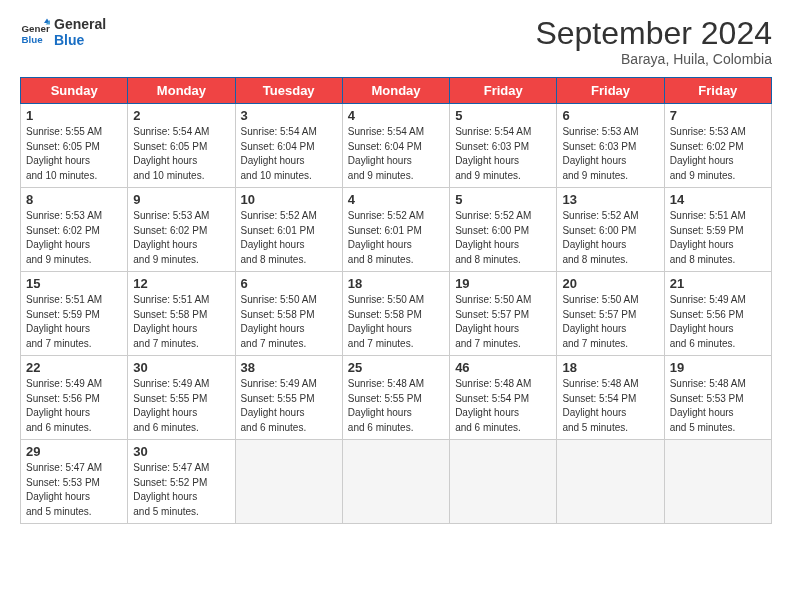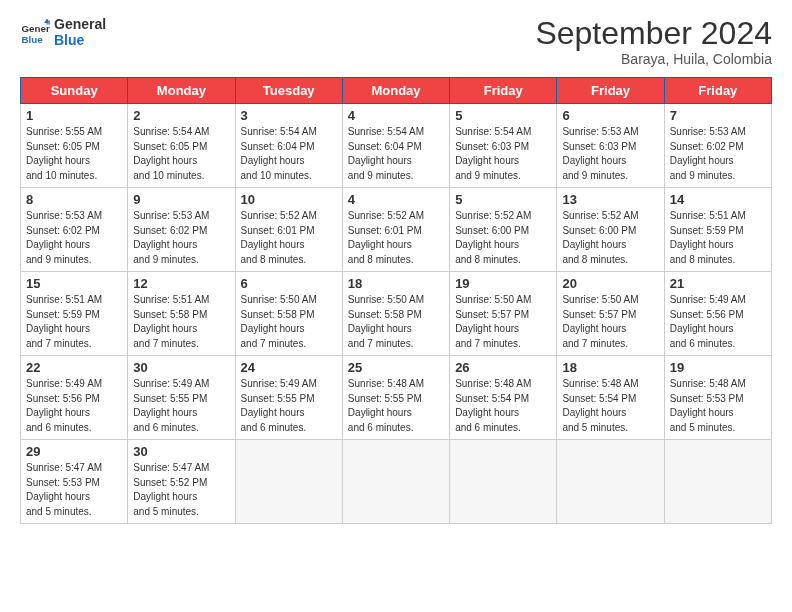--- a/index.html
+++ b/index.html
@@ -214,29 +214,29 @@
         <tr>
           <td>
         <span class="day-num">22</span>
         <span class="cell-text">Sunrise: 5:49 AM<br>Sunset: 5:56 PM<br>Daylight hours<br>and 6 minutes.</span>
       </td>
           <td>
         <span class="day-num">30</span>
         <span class="cell-text">Sunrise: 5:49 AM<br>Sunset: 5:55 PM<br>Daylight hours<br>and 6 minutes.</span>
       </td>
           <td>
-        <span class="day-num">24</span>
+        <span class="day-num">38</span>
         <span class="cell-text">Sunrise: 5:49 AM<br>Sunset: 5:55 PM<br>Daylight hours<br>and 6 minutes.</span>
       </td>
           <td>
         <span class="day-num">25</span>
         <span class="cell-text">Sunrise: 5:48 AM<br>Sunset: 5:55 PM<br>Daylight hours<br>and 6 minutes.</span>
       </td>
           <td>
-        <span class="day-num">26</span>
+        <span class="day-num">46</span>
         <span class="cell-text">Sunrise: 5:48 AM<br>Sunset: 5:54 PM<br>Daylight hours<br>and 6 minutes.</span>
       </td>
           <td>
         <span class="day-num">18</span>
         <span class="cell-text">Sunrise: 5:48 AM<br>Sunset: 5:54 PM<br>Daylight hours<br>and 5 minutes.</span>
       </td>
           <td>
         <span class="day-num">19</span>
         <span class="cell-text">Sunrise: 5:48 AM<br>Sunset: 5:53 PM<br>Daylight hours<br>and 5 minutes.</span>
       </td>

